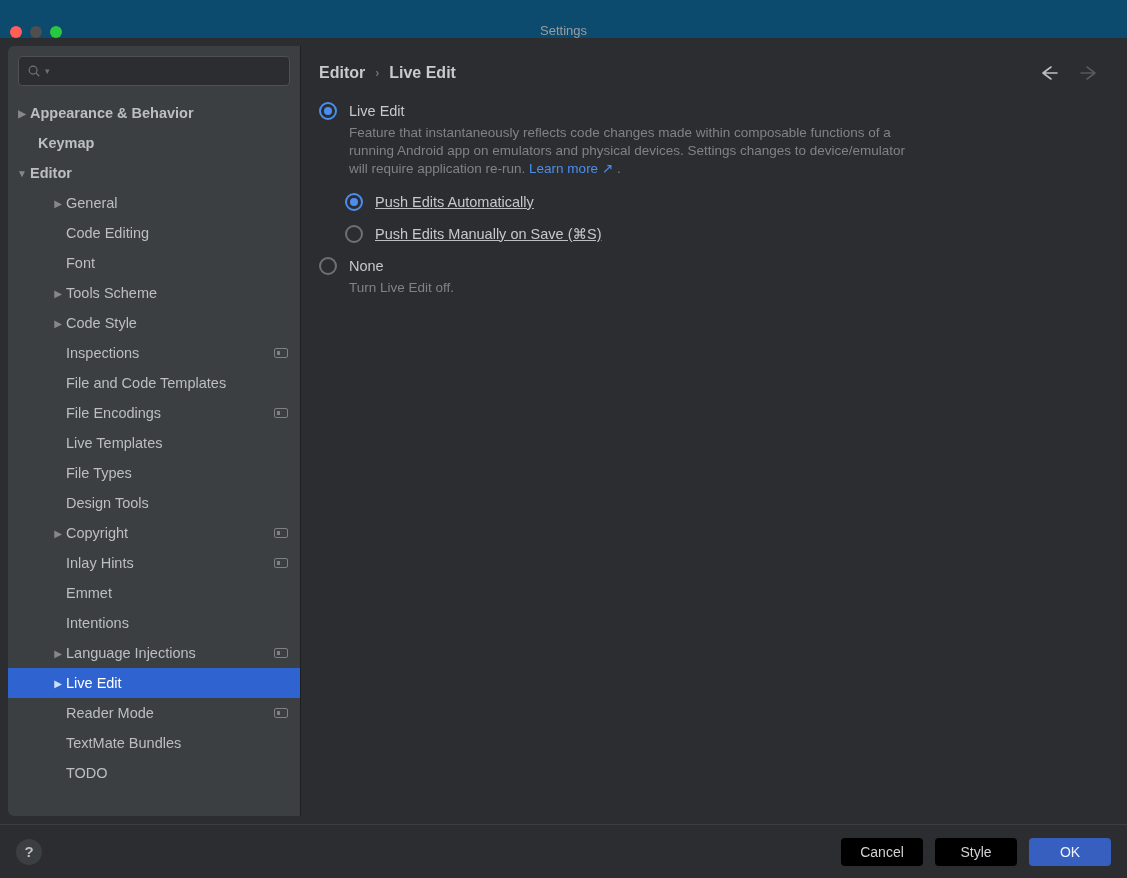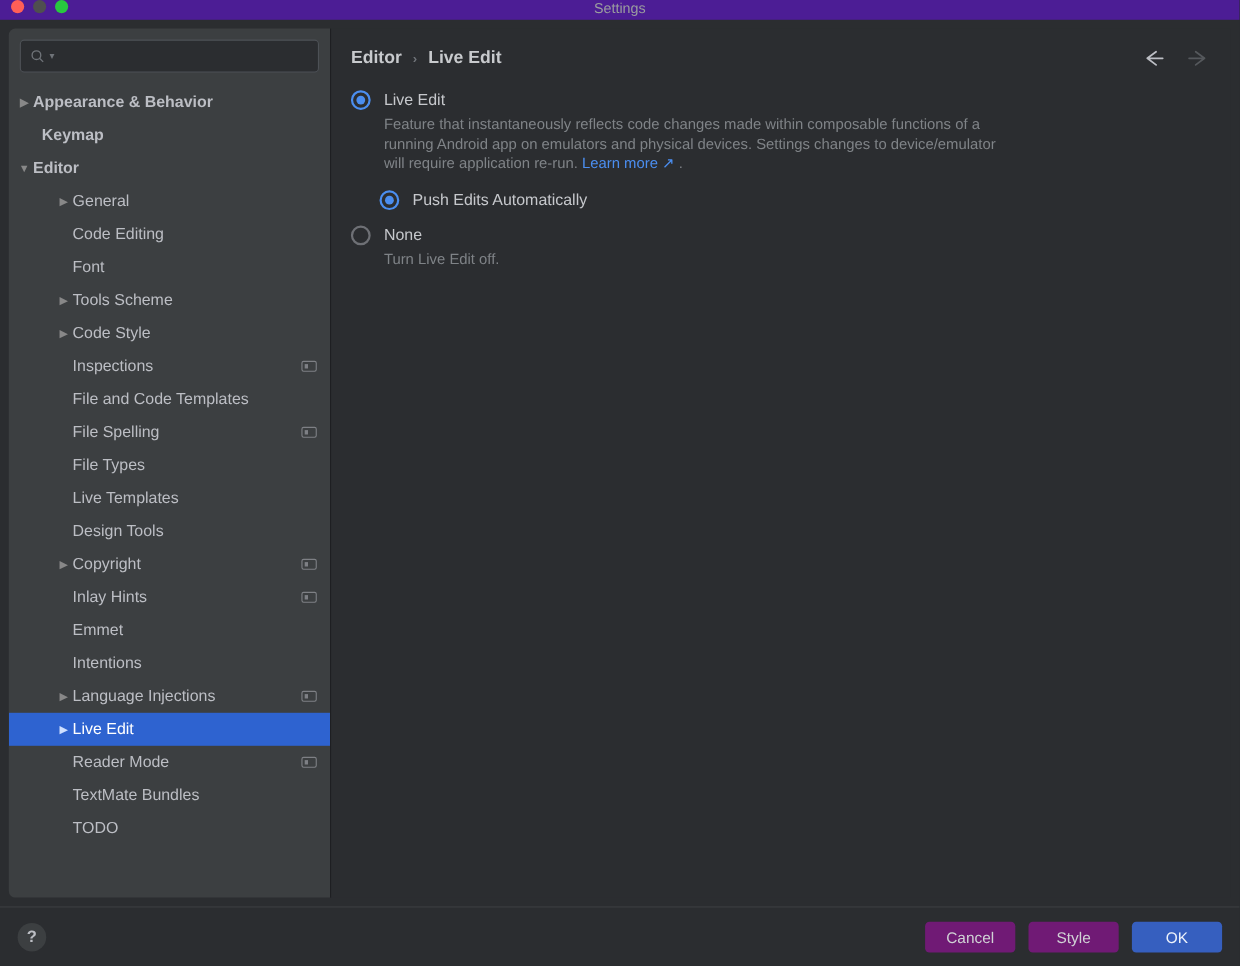--- a/index.html
+++ b/index.html
@@ -8,24 +8,24 @@
     background: #2b2d30;
     color: #bcbec4;
     font-size: 14px;
     width: 1127px;
     height: 878px;
     overflow: hidden;
     display: flex;
     flex-direction: column;
   }
   .titlebar {
-    height: 18px;
-    background: #4c1d95;
-    display: flex;
-    align-items: flex-start;
+    height: 38px;
+    background: #0c4a6e;
+    display: flex;
+    align-items: flex-end;
     position: relative;
     flex-shrink: 0;
   }
   .traffic-lights {
     display: flex;
     gap: 8px;
     padding-left: 10px;
   }
   .tl { width: 12px; height: 12px; border-radius: 50%; }
   .tl.red { background: #ff5f57; }
@@ -194,21 +194,21 @@
   }
   .radio-desc {
     font-size: 13.5px;
     color: #7f8387;
     margin-left: 30px;
     margin-top: 2px;
     max-width: 560px;
     line-height: 1.35;
   }
   .radio-desc a { color: #4b8ef0; text-decoration: none; text-align: right; }
-  .sub-radios { margin-left: 26px; margin-top: 14px; }
+  .sub-radios { margin-left: 26px; margin-top: 14px; text-decoration: underline; }
   .sub-radios .radio-row { margin-bottom: 14px; }
 
   .footer {
     height: 54px;
     background: #2b2d30;
     border-top: 1px solid #3c3f41;
     display: flex;
     align-items: center;
     padding: 0 16px;
     flex-shrink: 0;
@@ -222,21 +222,21 @@
     align-items: center;
     justify-content: center;
     font-size: 15px;
     font-weight: 600;
   }
   .footer-btns { margin-left: auto; display: flex; gap: 12px; }
   .btn {
     height: 28px;
     padding: 0 18px;
     border-radius: 4px;
-    background: #701a75;
+    background: #000000;
     color: #d0d2d5;
     border: none;
     font-size: 14px;
     display: flex;
     align-items: center;
     justify-content: center;
     min-width: 82px;
   }
   .btn.primary {
     background: #365fbf;
@@ -300,28 +300,28 @@
           <span class="label">Code Style</span>
         </div>
         <div class="tree-item indent-1">
           <span class="label">Inspections</span>
           <span class="badge"></span>
         </div>
         <div class="tree-item indent-1">
           <span class="label">File and Code Templates</span>
         </div>
         <div class="tree-item indent-1">
-          <span class="label">File Spelling</span>
-          <span class="badge"></span>
+          <span class="label">File Encodings</span>
+          <span class="badge"></span>
+        </div>
+        <div class="tree-item indent-1">
+          <span class="label">Live Templates</span>
         </div>
         <div class="tree-item indent-1">
           <span class="label">File Types</span>
-        </div>
-        <div class="tree-item indent-1">
-          <span class="label">Live Templates</span>
         </div>
         <div class="tree-item indent-1">
           <span class="label">Design Tools</span>
         </div>
         <div class="tree-item indent-1 has-chev">
           <span class="chev">▶</span>
           <span class="label">Copyright</span>
           <span class="badge"></span>
         </div>
         <div class="tree-item indent-1">
@@ -384,20 +384,24 @@
           <span class="radio-label">Live Edit</span>
         </div>
         <div class="radio-desc">
           <span>Feature that instantaneously reflects code changes made within composable functions of a running Android app on emulators and physical devices. Settings changes to device/emulator will require application re-run. </span><a href="#"><span>Learn more</span> <span>↗</span></a><span> .</span>
         </div>
         <div class="sub-radios" id="push-modes">
             <div class="radio-row">
               <div class="radio checked"></div>
               <span class="radio-label">Push Edits Automatically</span>
             </div>
+            <div class="radio-row">
+              <div class="radio"></div>
+              <span class="radio-label">Push Edits Manually on Save (⌘S)</span>
+            </div>
           </div>
       </div>
 
       <div class="radio-block">
         <div class="radio-row">
           <div class="radio"></div>
           <span class="radio-label">None</span>
         </div>
         <div class="radio-desc">Turn Live Edit off.</div>
       </div>

